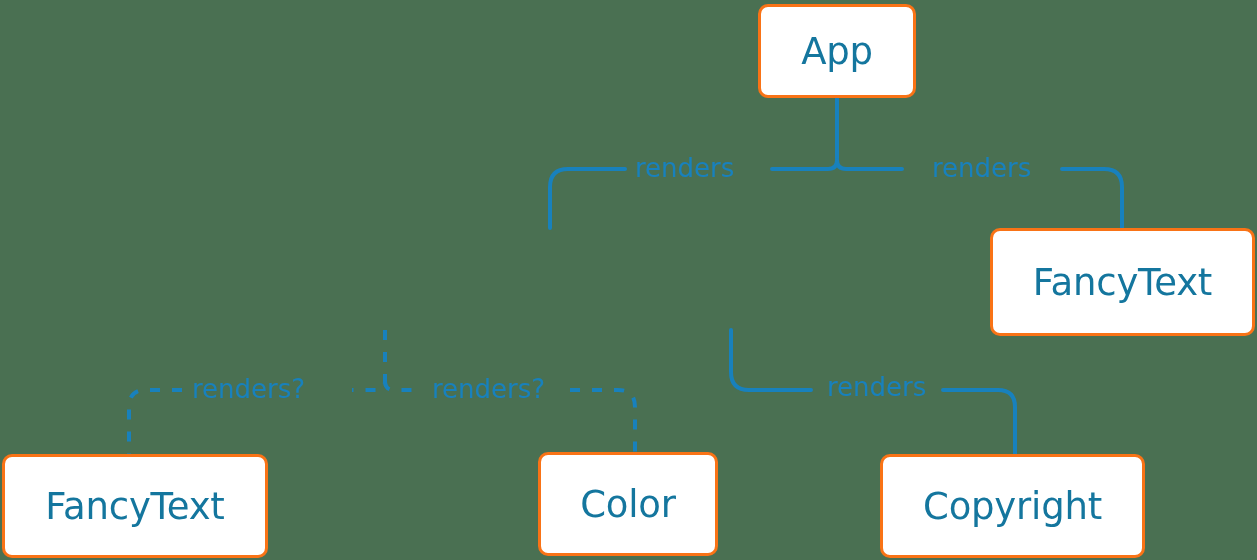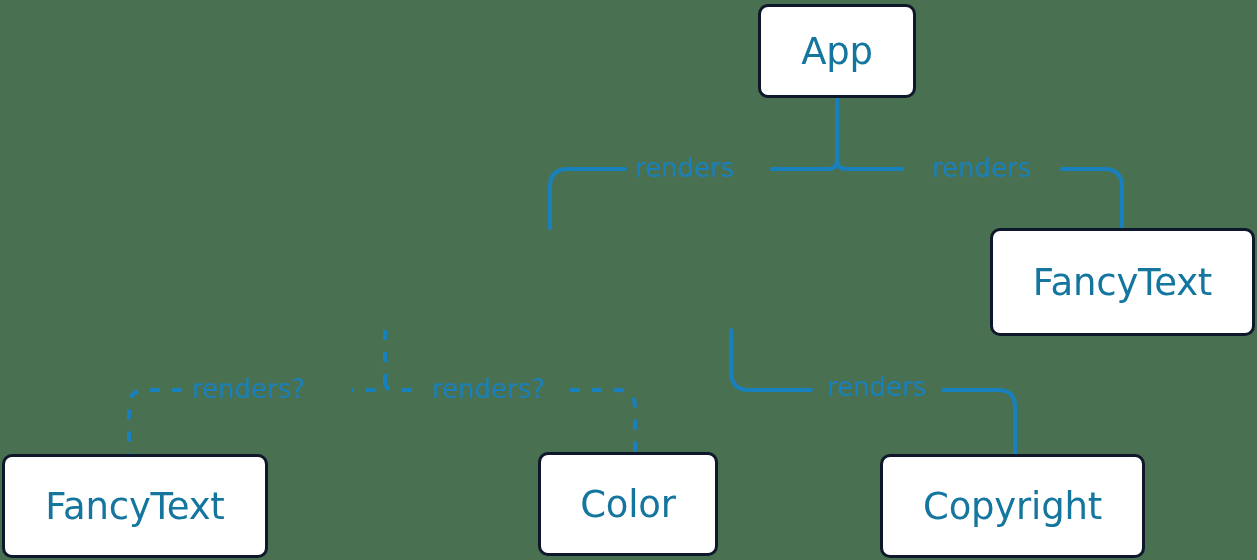--- a/index.html
+++ b/index.html
@@ -23,21 +23,21 @@
     position: absolute;
     left: 0;
     top: 0;
     width: 1257px;
     height: 560px;
   }
   .node-box {
     position: absolute;
     box-sizing: border-box;
     background: #ffffff;
-    border: 3px solid #0f172a;
+    border: 3px solid #f97316;
     border-radius: 10px;
     display: flex;
     align-items: center;
     justify-content: center;
     z-index: 3;
   }
   .node-label {
     color: #14769e;
     font-size: 37px;
     line-height: 1;

